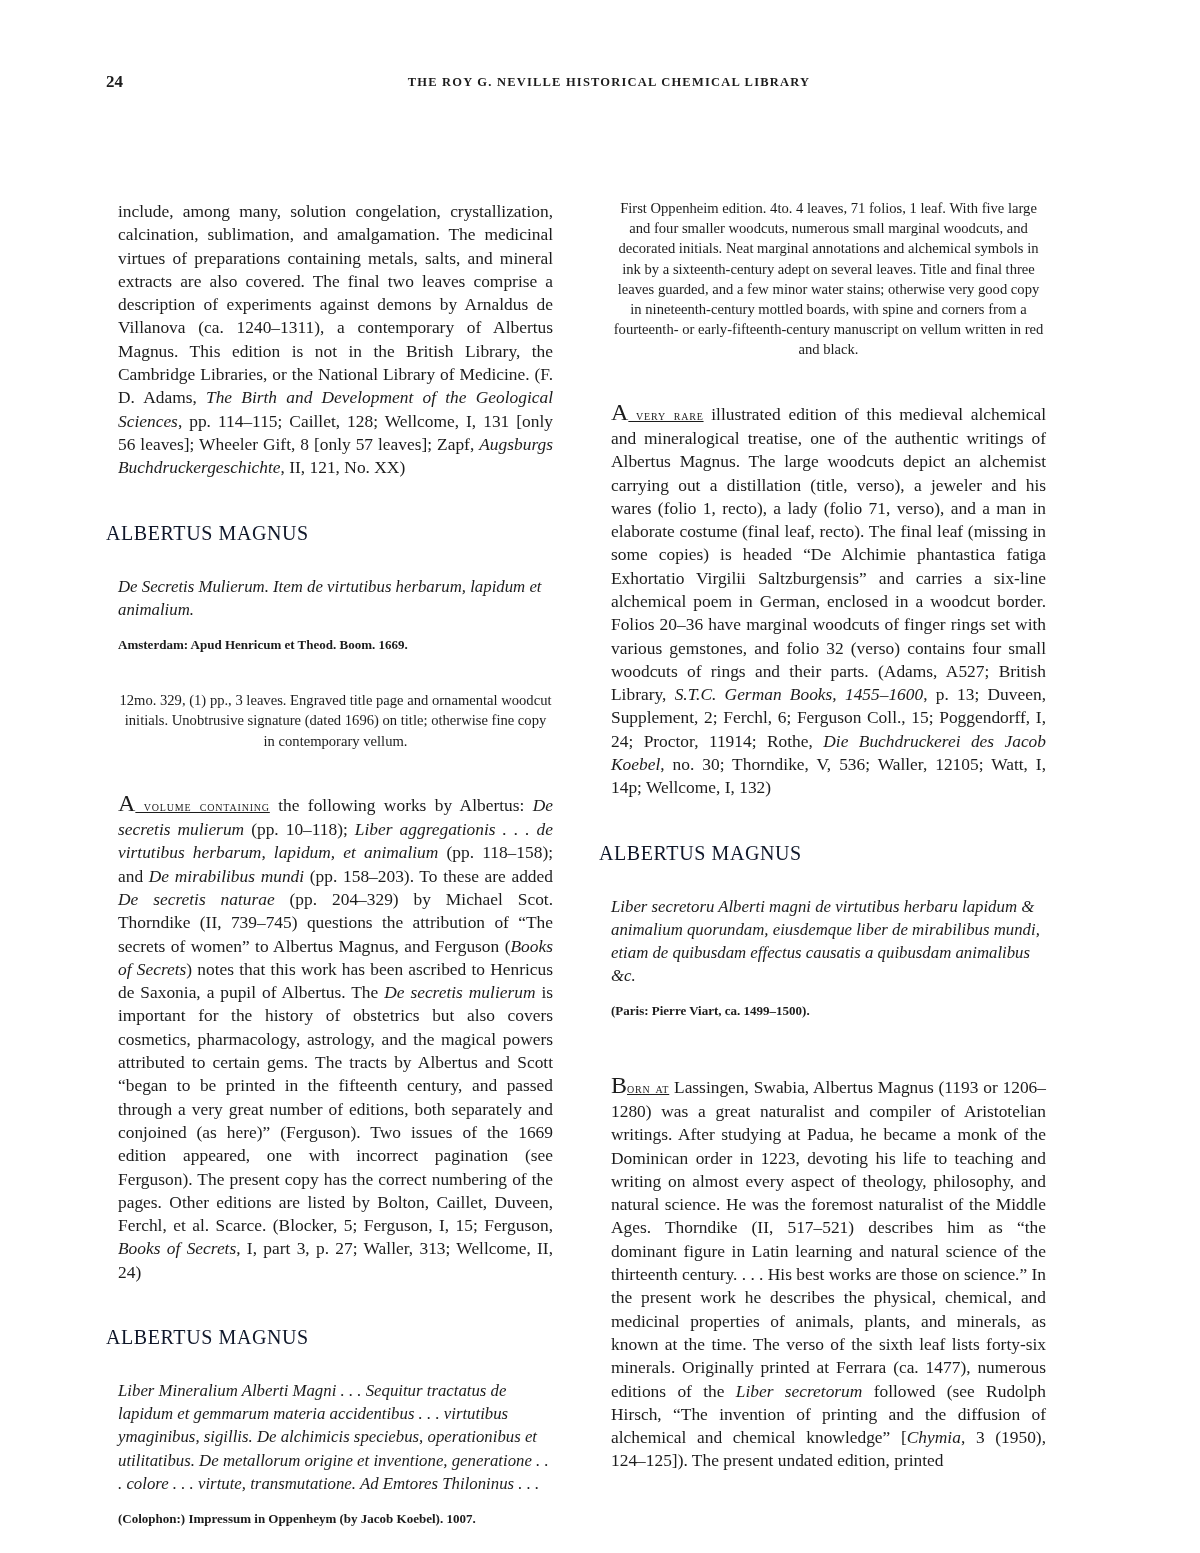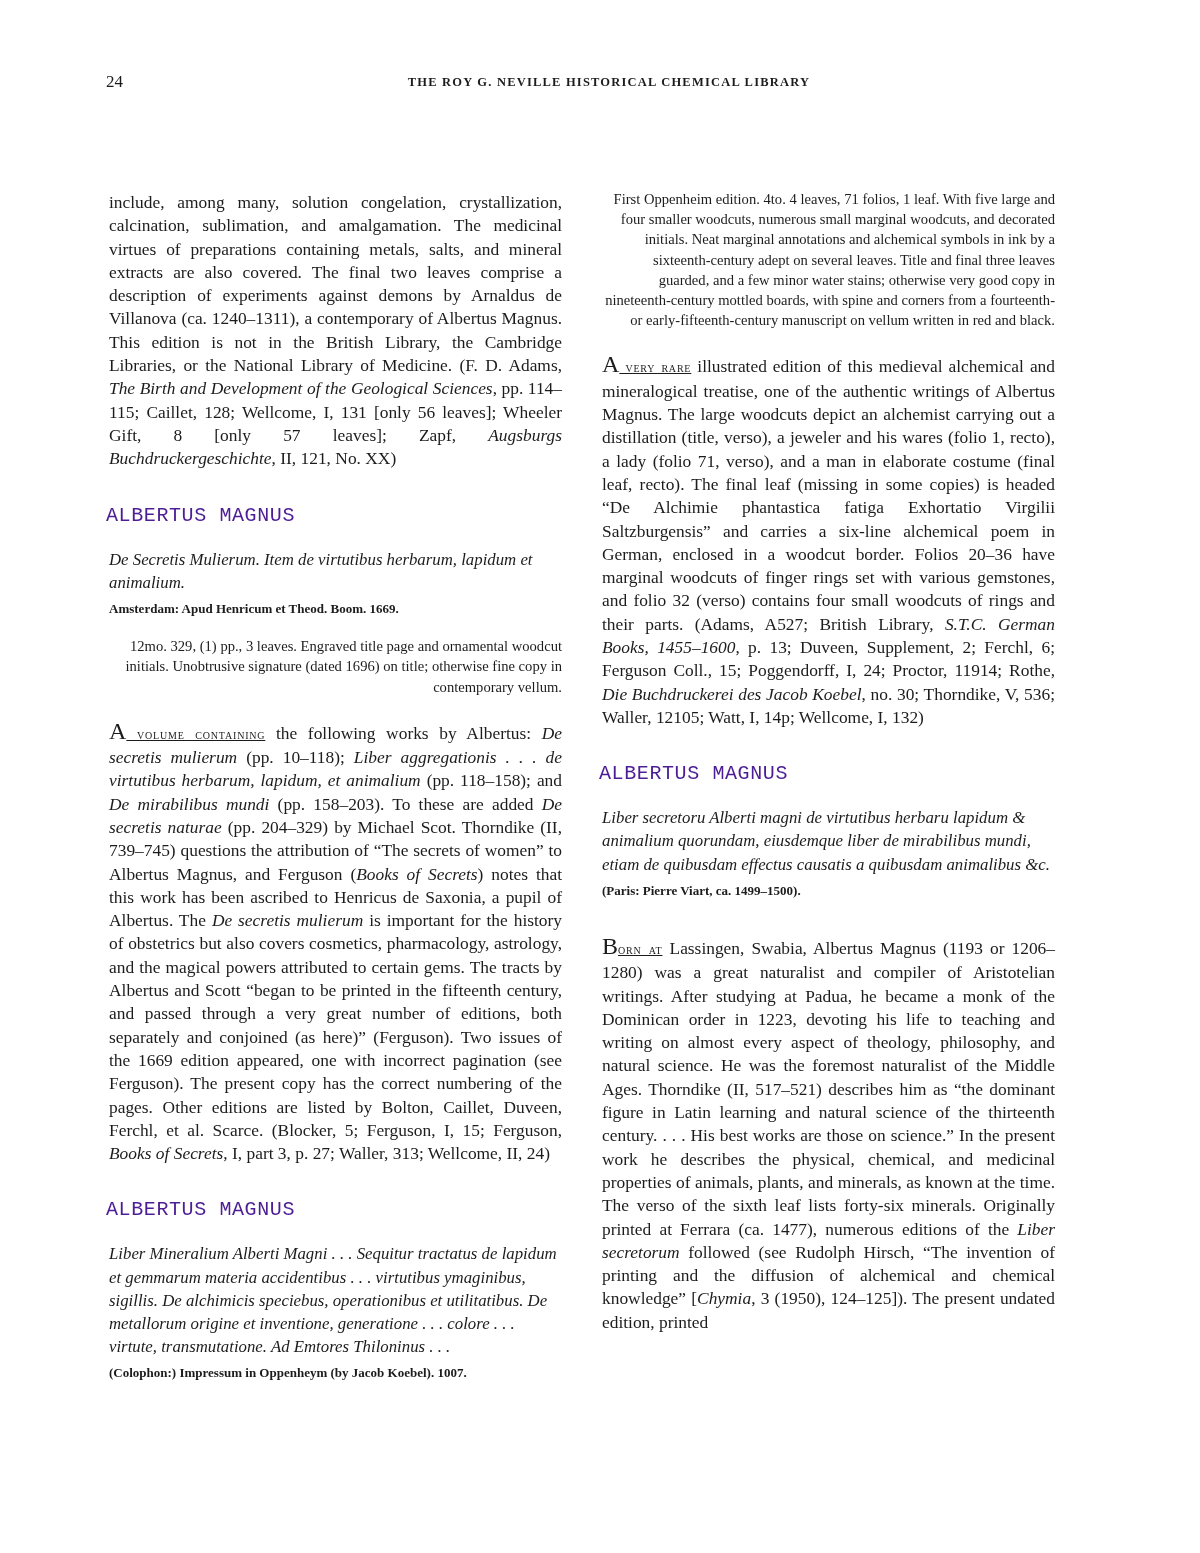--- a/index.html
+++ b/index.html
@@ -2,40 +2,40 @@
 <html><head>
 <meta charset="utf-8">
 <style>
   html, body { margin: 0; padding: 0; background: #ffffff; }
   body {
     width: 1200px; height: 1553px; position: relative; overflow: hidden;
     color: #1c1c1c;
     font-family: "Liberation Serif", "DejaVu Serif", serif;
   }
   .running-head { position: absolute; top: 72px; left: 106px; width: 960px; height: 24px; }
-  .page-number { position: absolute; left: 0; top: 0; font-size: 17px; }
+  .page-number { position: absolute; left: 0; top: 0; font-size: 17px; font-weight: bold; }
   .running-title {
     position: absolute; left: 6px; right: 0; top: 3px; text-align: center;
     font-size: 12.5px; letter-spacing: 1.2px; font-weight: bold; padding-left: 40px;
   }
   .column { position: absolute; top: 188px; width: 459px; }
   .col-left { left: 106px; }
   .col-right { left: 599px; top: 186px; }
-  p { margin: 3px; }
+  p { margin: 12px; }
   .body-text {
     font-size: 17.4px; line-height: 23.3px; text-align: justify;
     hyphens: manual;
   }
   .note-text {
-    font-size: 14.6px; line-height: 20.2px; text-align: right;
+    font-size: 14.6px; line-height: 20.2px; text-align: center;
   }
   .heading {
-    font-family: Liberation Mono, monospace;
+    font-family: Liberation Serif, serif;
     font-size: 20px; letter-spacing: 0.6px; font-weight: normal;
-    margin: 0; color: #4c1d95;
+    margin: 0; color: #0f172a;
   }
   .title-block { font-size: 16.8px; line-height: 23.2px; font-style: italic; }
   .imprint { font-size: 13px; line-height: 23.2px; font-weight: bold; }
   .sc { font-variant: small-caps; font-size: 14.5px; letter-spacing: 0.8px; text-decoration: underline; }
   .big-initial { font-size: 24px; line-height: 20px; }
   i, .it { font-style: italic; }
   .gap-s { height: 10px; }
   .gap-m { height: 18px; }
   .gap-l { height: 30px; }
 </style>

